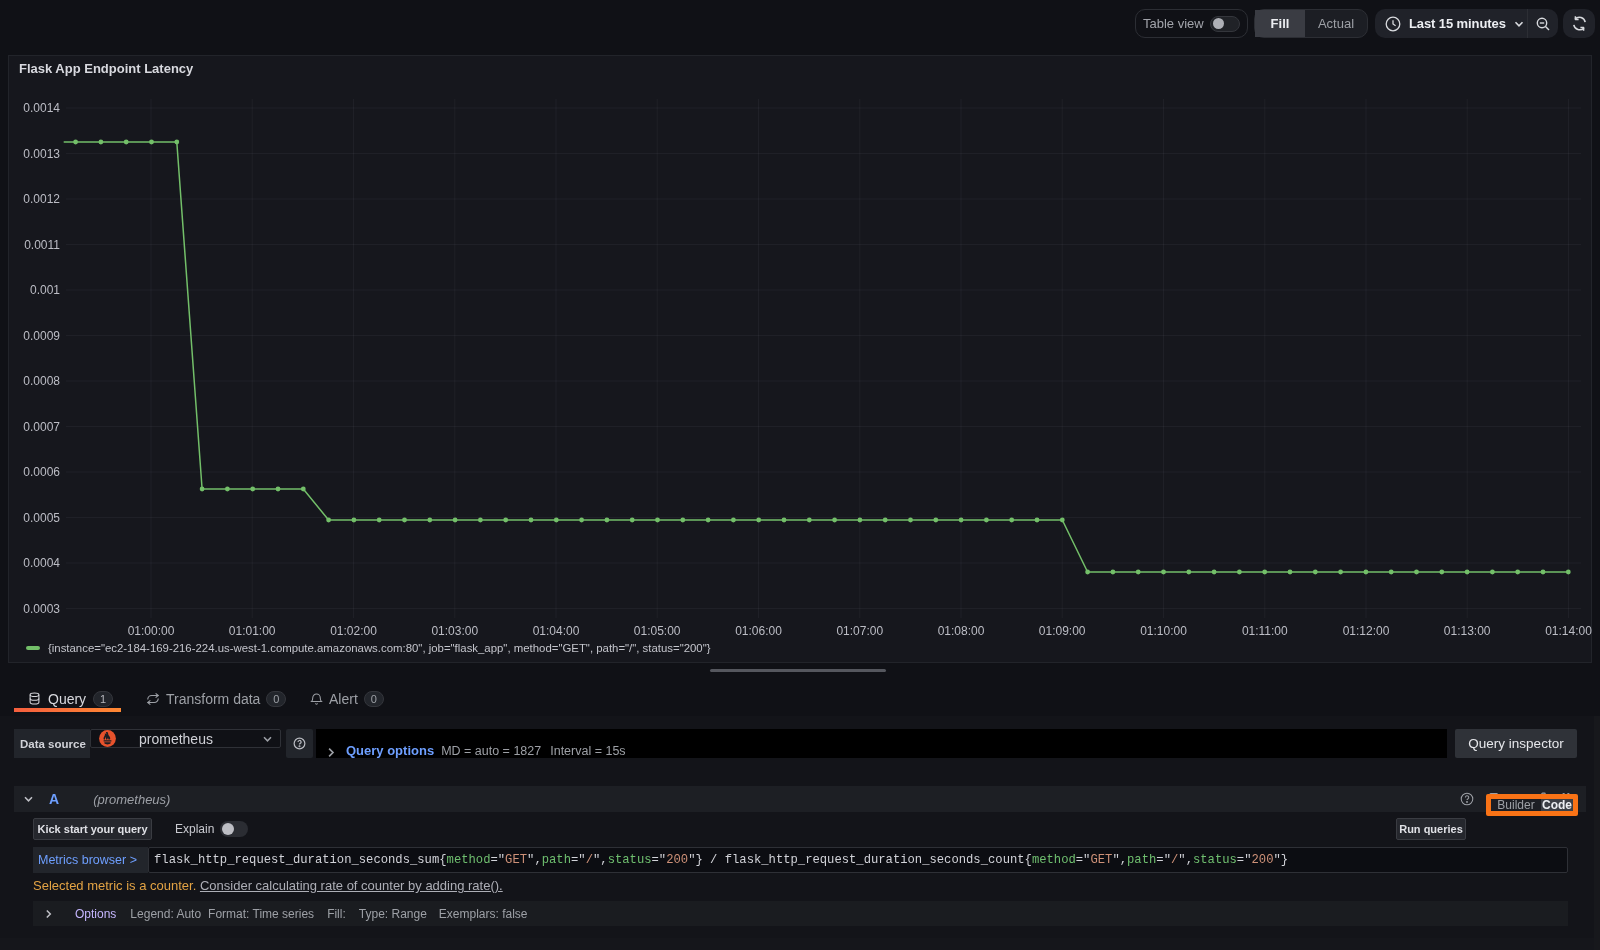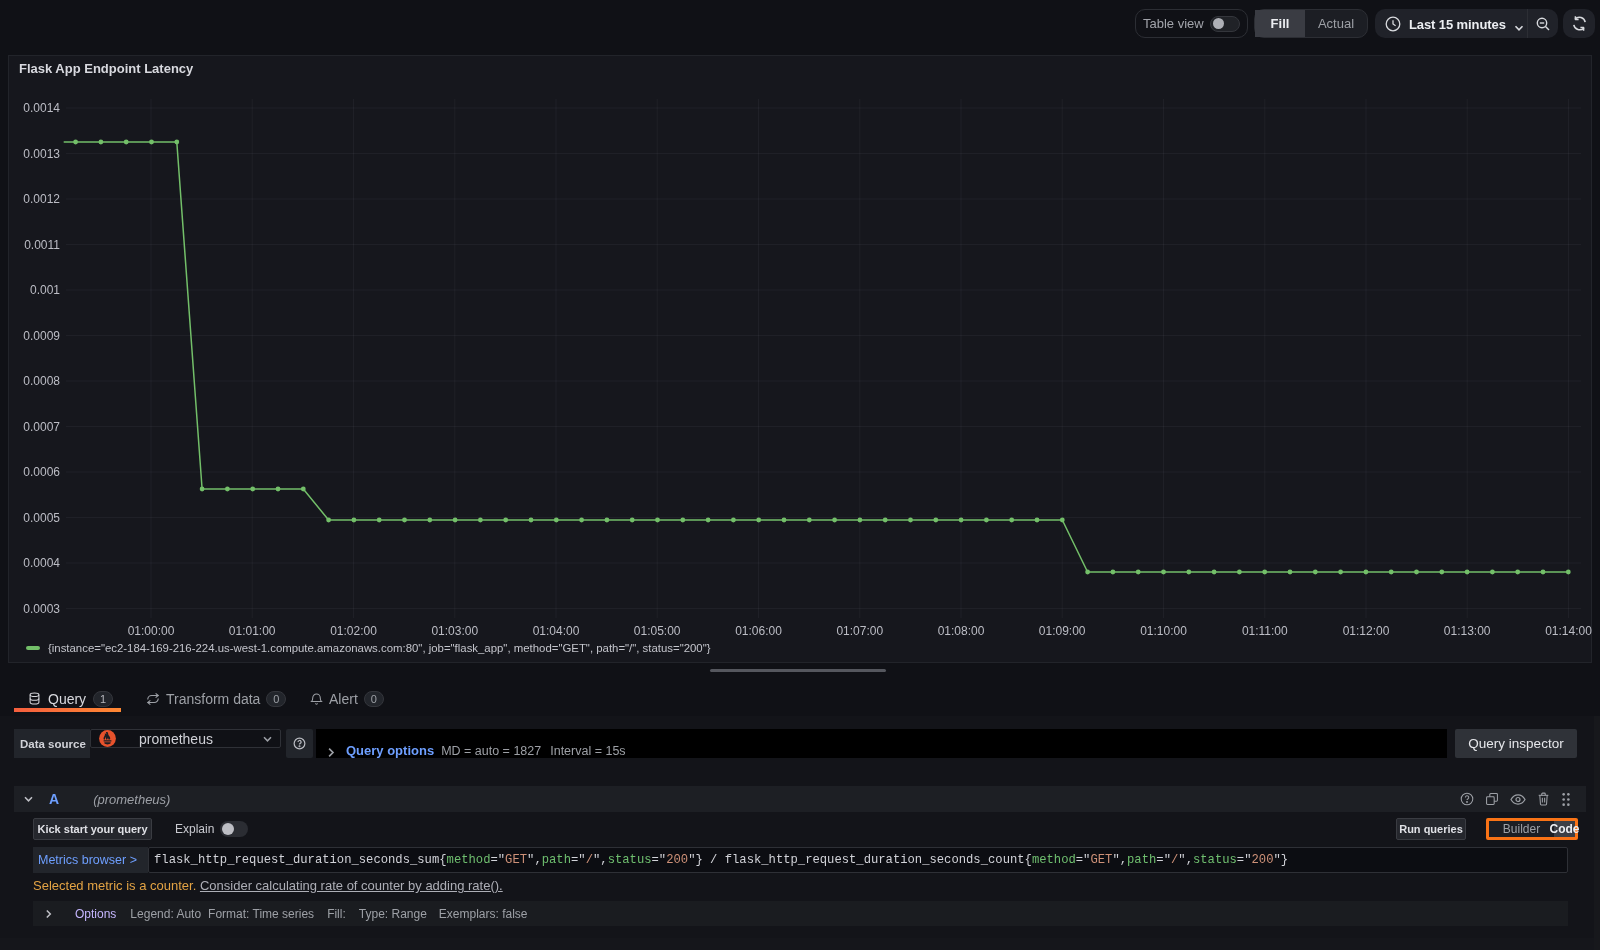--- a/index.html
+++ b/index.html
@@ -16,21 +16,21 @@
   <span style="font-size:13px;color:#a2a4ab">Table view</span>
   <span style="display:inline-block;width:30px;height:16px;border-radius:8px;background:#202227;border:1px solid #34363c;position:relative">
       <span style="position:absolute;left:2px;top:1.5px;width:11px;height:11px;border-radius:50%;background:#aeb0b6"></span>
     </span>
 </div>
 <div class="toolbtn" style="left:1254px;width:114px;border:1px solid #2c2e34;background:#1c1e24">
   <span style="width:50px;height:27px;background:#3a3c43;color:#eceef2;font-weight:bold;font-size:13px;display:flex;align-items:center;justify-content:center">Fill</span>
   <span style="flex:1;color:#9da0a6;font-size:13px;display:flex;align-items:center;justify-content:center">Actual</span>
 </div>
 <div class="toolbtn" style="left:1375px;width:183px;background:#202229">
-  <div style="display:flex;align-items:flex-end;gap:8px;padding:0 10px;width:152px">
+  <div style="display:flex;align-items:center;gap:8px;padding:0 10px;width:152px">
     <svg width="16" height="16" viewBox="0 0 16 16" fill="none" stroke="#d8dade" stroke-width="1.3">
         <circle cx="8" cy="8" r="6.8"></circle>
         <path d="M8 4.2V8l2.6 1.7"></path>
       </svg>
     <span style="font-size:13px;font-weight:bold;color:#eceef2;white-space:nowrap;letter-spacing:-0.1px">Last 15 minutes</span>
     <svg width="10" height="8" viewBox="0 0 10 8" fill="none" stroke="#d8dade" stroke-width="1.6">
         <path d="M1.5 2.2 5 5.8 8.5 2.2"></path>
       </svg>
   </div>
   <div style="width:31px;height:29px;display:flex;align-items:center;justify-content:center;border-left:1px solid #2c2e34">
@@ -289,23 +289,23 @@
 </div>
 <div class="abs" style="left:175px;top:818px;height:22px;display:flex;align-items:center;gap:6px">
   <span style="font-size:12px;color:#c9cad0">Explain</span>
   <span style="display:inline-block;width:28px;height:16px;border-radius:8px;background:#2b2d33;position:relative">
       <span style="position:absolute;left:2px;top:2px;width:12px;height:12px;border-radius:50%;background:#bdbec4"></span>
     </span>
 </div>
 <div class="abs" style="left:1396px;top:818px;width:70px;height:22px;background:#25272d;border:1px solid #3a3c42;border-radius:2px;display:flex;align-items:center;justify-content:center">
   <span style="font-size:11px;font-weight:bold;color:#dfe0e5;white-space:nowrap">Run queries</span>
 </div>
-<div class="abs" style="left:1486px;top:818px;width:92px;height:22px;border:3px solid #f97316;border-radius:2px;display:flex;align-items:stretch;background:#1c1e24">
+<div class="abs" style="left:1486px;top:794px;width:92px;height:22px;border:5px solid #f97316;border-radius:2px;display:flex;align-items:stretch;background:#1c1e24">
   <span style="flex:1;display:flex;align-items:center;justify-content:center;font-size:12px;color:#9da0a6">Builder</span>
-  <span style="width:21px;display:flex;align-items:center;justify-content:center;font-size:12px;font-weight:bold;color:#eceef2;background:#3c3f46">Code</span>
+  <span style="width:32px;display:flex;align-items:center;justify-content:center;font-size:12px;font-weight:bold;color:#eceef2;background:#3c3f46">Code</span>
 </div>
 
 <div class="abs" style="left:33px;top:847px;width:115px;height:26px;background:#22252b;display:flex;align-items:center;padding-left:5px">
     <span style="font-size:12.5px;color:#6e9fff;white-space:nowrap">Metrics browser &gt;</span>
   </div>
 <div class="abs" style="left:148px;top:847px;width:1420px;height:26px;background:#0c0d12;border:1px solid #2e3036;border-radius:2px;display:flex;align-items:center;padding:0 5px;overflow:hidden">
   <span style="font-family:'Liberation Mono',monospace;font-size:12.2px;color:#d2d3d9;white-space:pre">flask_http_request_duration_seconds_sum{<span style="color:#6fbf6f">method</span>=<span style="color:#cfd0d6">"</span><span style="color:#ce9178">GET</span><span style="color:#cfd0d6">"</span>,<span style="color:#6fbf6f">path</span>=<span style="color:#cfd0d6">"</span><span style="color:#ce9178">/</span><span style="color:#cfd0d6">"</span>,<span style="color:#6fbf6f">status</span>=<span style="color:#cfd0d6">"</span><span style="color:#ce9178">200</span><span style="color:#cfd0d6">"</span>} / flask_http_request_duration_seconds_count{<span style="color:#6fbf6f">method</span>=<span style="color:#cfd0d6">"</span><span style="color:#ce9178">GET</span><span style="color:#cfd0d6">"</span>,<span style="color:#6fbf6f">path</span>=<span style="color:#cfd0d6">"</span><span style="color:#ce9178">/</span><span style="color:#cfd0d6">"</span>,<span style="color:#6fbf6f">status</span>=<span style="color:#cfd0d6">"</span><span style="color:#ce9178">200</span><span style="color:#cfd0d6">"</span>}</span>
 </div>
 
 <div class="abs" style="left:33px;top:878px;font-size:13px">

